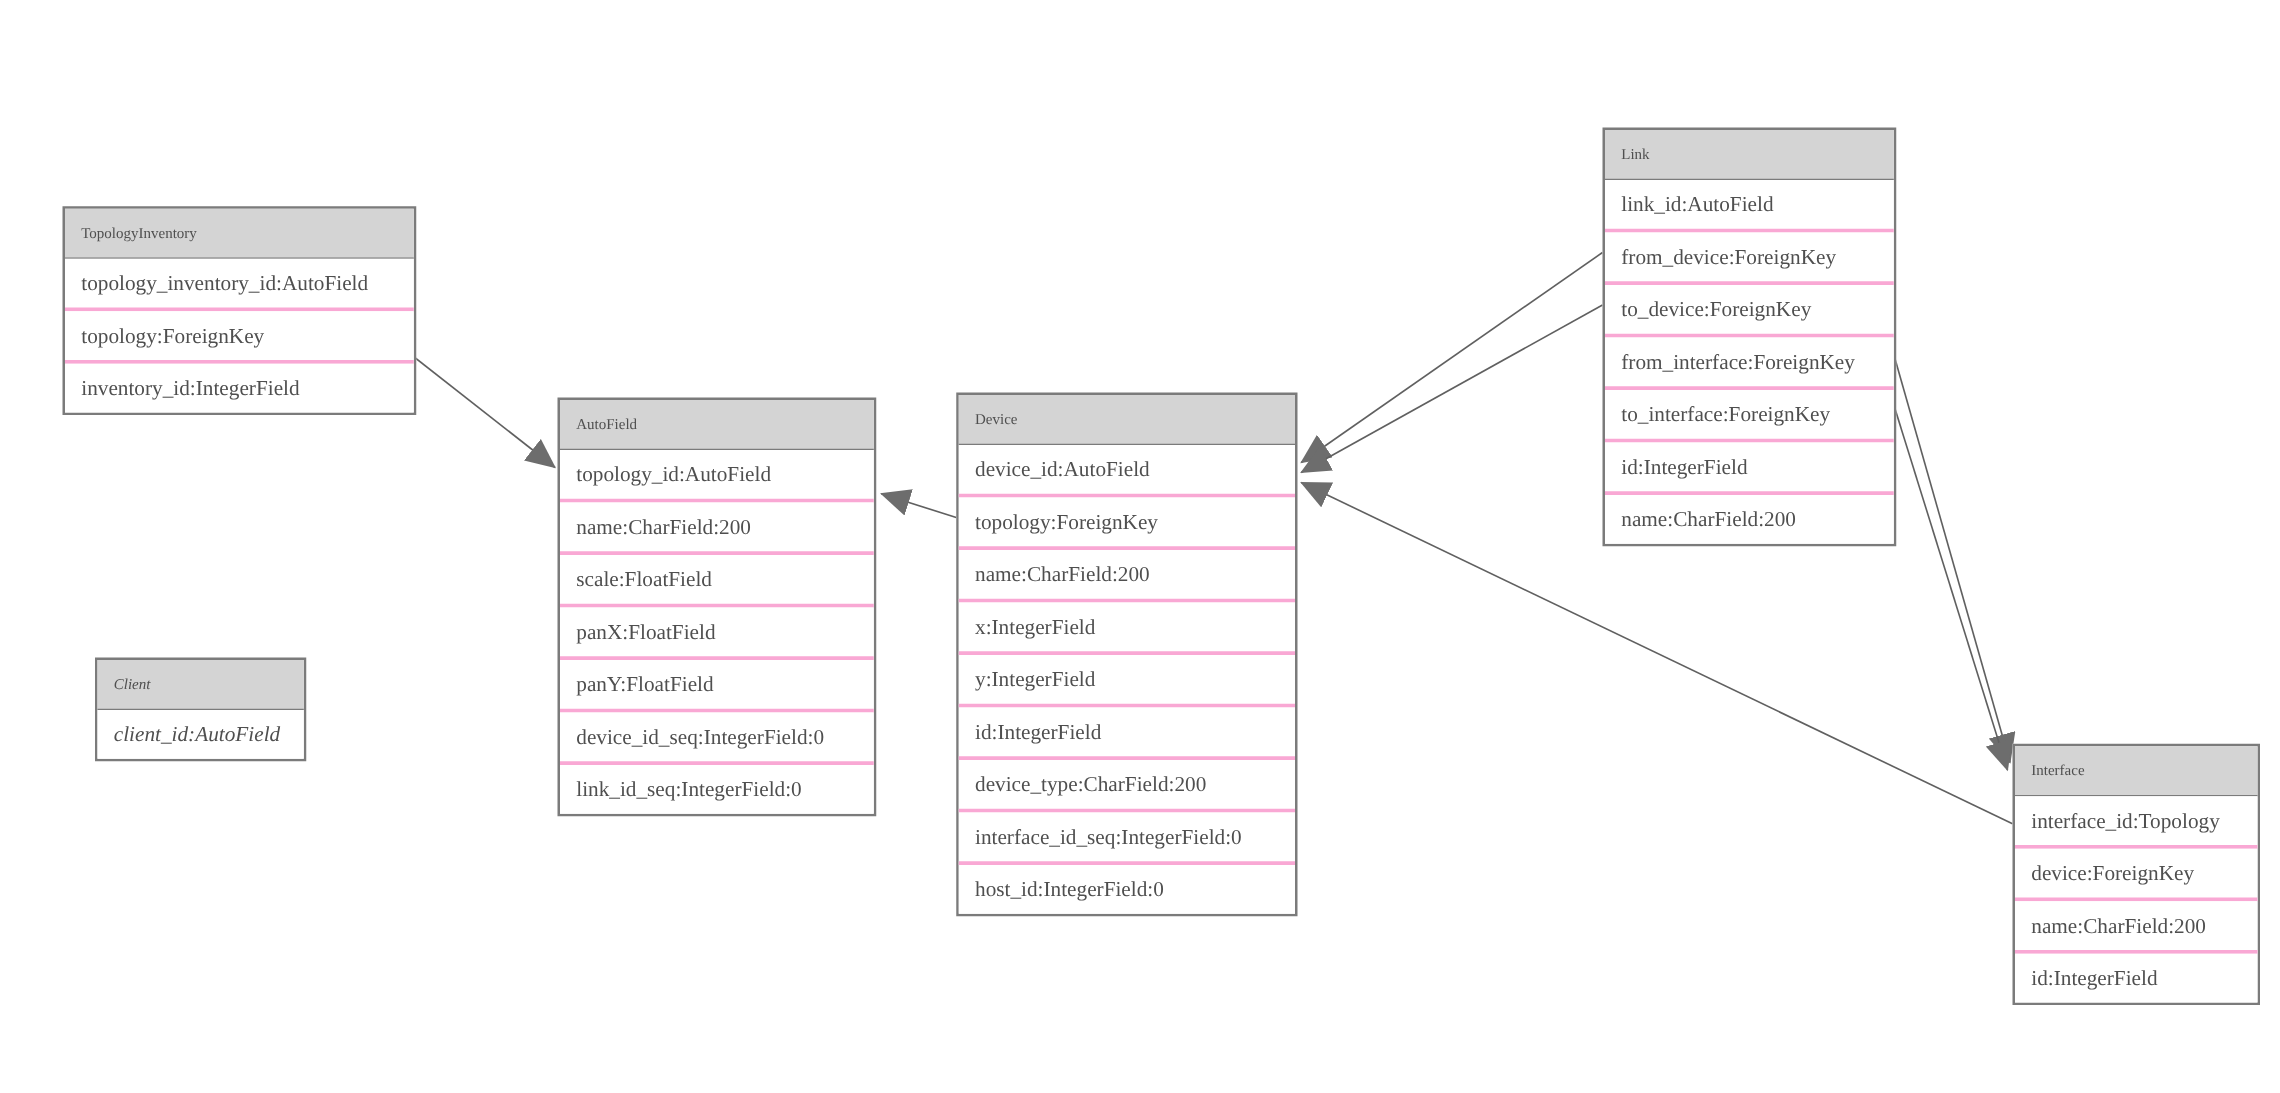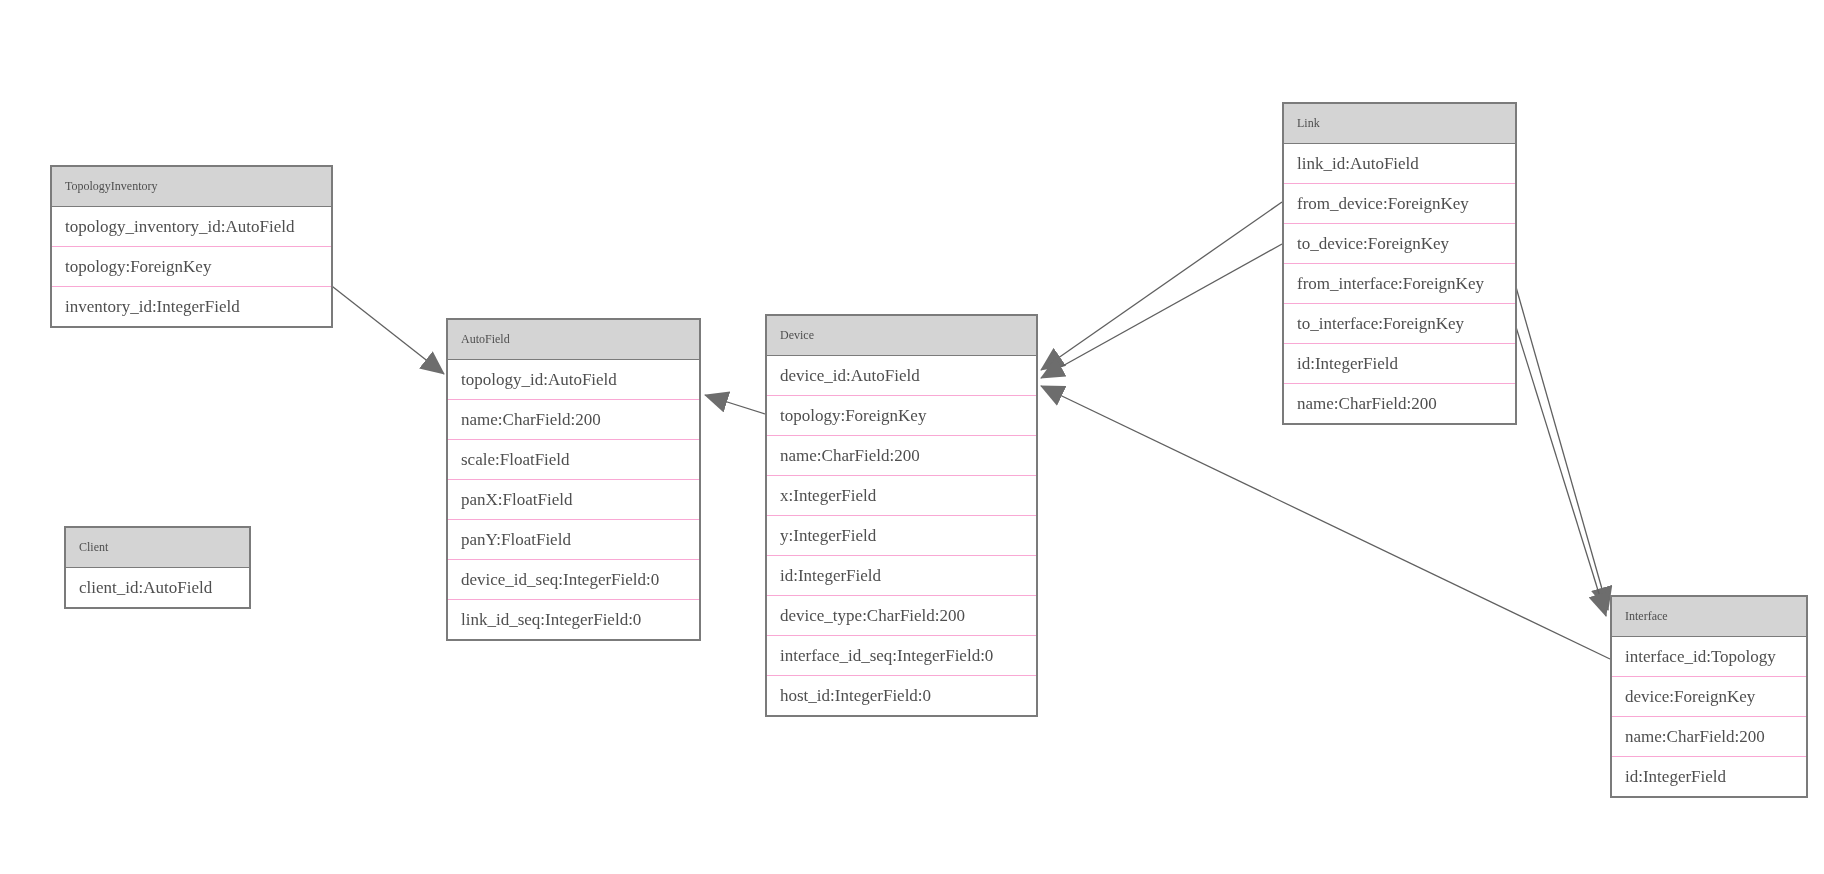--- a/index.html
+++ b/index.html
@@ -36,21 +36,21 @@
     background: #d4d4d4;
     font-size: 12px;
     color: #4f4f4f;
     white-space: nowrap;
     overflow: hidden;
   }
   .entity-row {
     height: 39px;
     line-height: 39px;
     padding-left: 13px;
-    border-bottom: 1px solid #f9a8d4;
+    border-bottom: 3px solid #f9a8d4;
     background: #ffffff;
     font-size: 17px;
     color: #4f4f4f;
     white-space: nowrap;
     overflow: hidden;
   }
   .entity-row:last-child {
     border-bottom: none;
   }
 </style>
@@ -84,21 +84,21 @@
       <div class="entity" style="left: 446px; top: 318px; width: 255px;">
         <div class="entity-header">AutoField</div>
         <div class="entity-row">topology_id:AutoField</div>
         <div class="entity-row">name:CharField:200</div>
         <div class="entity-row">scale:FloatField</div>
         <div class="entity-row">panX:FloatField</div>
         <div class="entity-row">panY:FloatField</div>
         <div class="entity-row">device_id_seq:IntegerField:0</div>
         <div class="entity-row">link_id_seq:IntegerField:0</div>
       </div>
-      <div class="entity" style="left: 64px; top: 526px; width: 187px;">
+      <div class="entity" style="left: 76px; top: 526px; width: 169px; font-style: italic;">
         <div class="entity-header">Client</div>
         <div class="entity-row">client_id:AutoField</div>
       </div>
       <div class="entity" style="left: 765px; top: 314px; width: 273px;">
         <div class="entity-header">Device</div>
         <div class="entity-row">device_id:AutoField</div>
         <div class="entity-row">topology:ForeignKey</div>
         <div class="entity-row">name:CharField:200</div>
         <div class="entity-row">x:IntegerField</div>
         <div class="entity-row">y:IntegerField</div>

